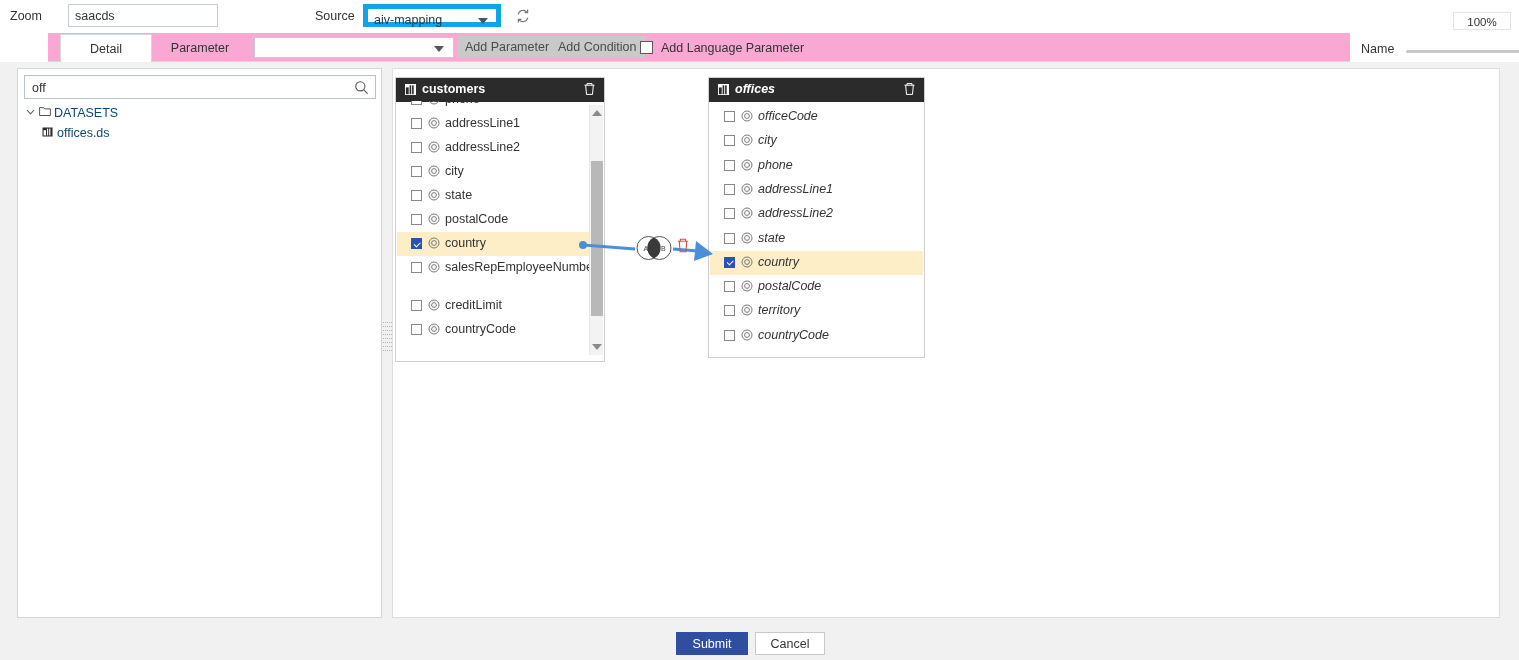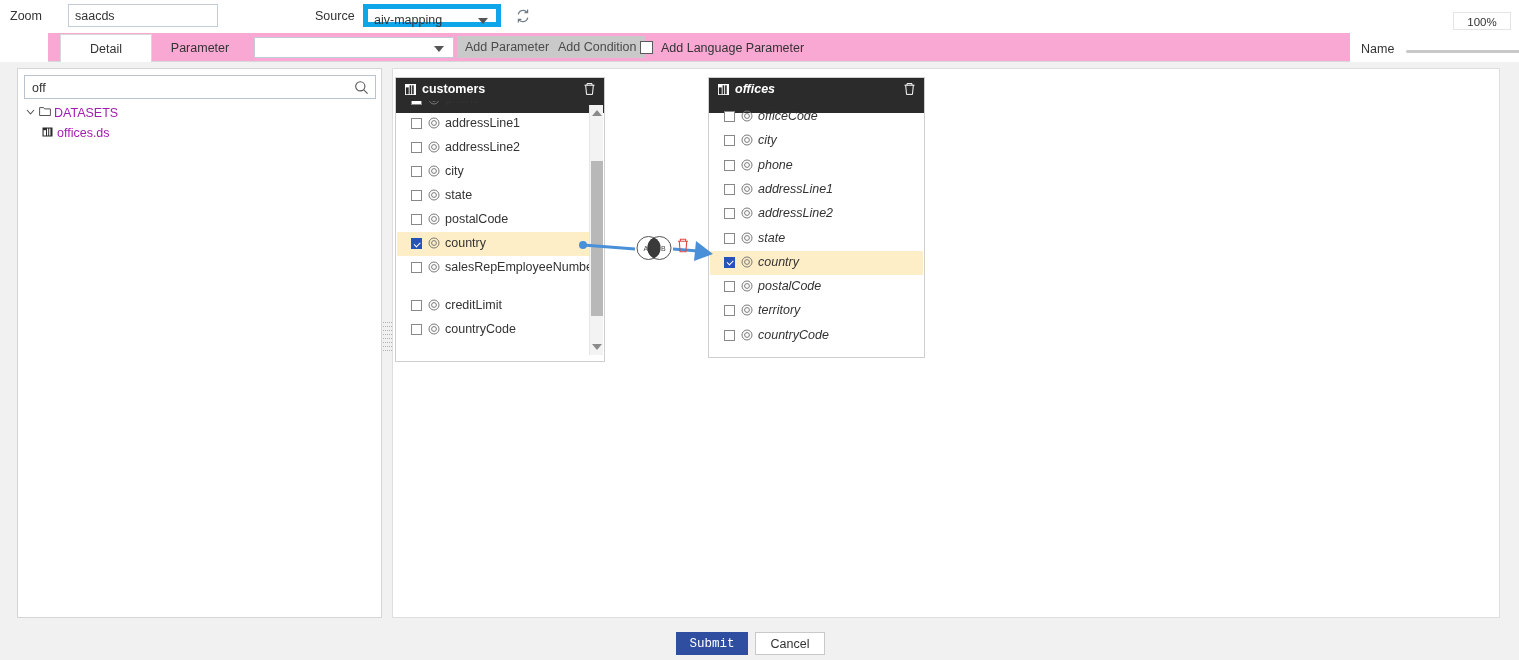--- a/index.html
+++ b/index.html
@@ -104,21 +104,21 @@
   .search-box {
     position: absolute; left: 6px; top: 6px; width: 352px; height: 24px;
     border: 1px solid #b9c2cd; background: #fff;
   }
   .search-box .val {
     position: absolute; left: 7px; top: 5px; font-size: 12.5px; color: #333;
   }
   .search-icon { position: absolute; right: 6px; top: 4px; width: 15px; height: 15px; }
 
   .tree-node {
-    position: absolute; font-size: 12.5px; color: #a21caf; white-space: nowrap;
+    position: absolute; font-size: 12.5px; color: #0c4a6e; white-space: nowrap;
   }
   .tree-root { left: 7px; top: 36px; }
   .tree-child { left: 24px; top: 56px; text-align: center; }
   .tw { display: inline-block; vertical-align: middle; }
 
   .splitter {
     position: absolute; left: 383px; top: 260px; width: 9px; height: 32px;
   }
   .splitter i {
     display: block; width: 9px; height: 2px; margin-bottom: 2px;
@@ -127,21 +127,21 @@
   }
 
   .canvas {
     position: absolute; left: 392px; top: 6px; width: 1108px; height: 550px;
     background: #ffffff; border: 1px solid #dedede;
   }
 
   
   .card { position: absolute; background: #ffffff; border: 1px solid #cfcfcf; }
   .card-head {
-    position: absolute; left: 0; top: 0; right: 0; height: 35px;
+    position: absolute; left: 0; top: 0; right: 0; height: 24px;
     background: #2b2b2b; color: #ffffff; padding-left: 37px;
   }
   .card-head .tbl-icon { position: absolute; left: 9px; top: 6px; width: 11px; height: 11px; }
   .card-head .ttl {
     position: absolute; left: 26px; top: 4px; font-size: 12.5px; font-weight: bold; color: #fff;
   }
   .card-head .trash { position: absolute; right: 8px; top: 4px; width: 13px; height: 14px; cursor: pointer; }
 
   .field-row {
     position: absolute; left: 0; height: 24px; width: 100%;
@@ -191,21 +191,21 @@
   .join-layer { position: absolute; left: 0; top: 0; width: 1108px; height: 550px; pointer-events: none; }
 
   
   .footer {
     position: absolute; left: 0; top: 622px; width: 1519px; height: 38px;
     background: #f1f1f1;
   }
   .btn-submit {
     position: absolute; left: 676px; top: 10px; width: 72px; height: 23px;
     background: #2f4ea0; color: #ffffff; border: none;
-    font-family: Liberation Mono, monospace; font-size: 12.5px; cursor: pointer;
+    font-family: Liberation Sans, sans-serif; font-size: 12.5px; cursor: pointer;
   }
   .btn-cancel {
     position: absolute; left: 755px; top: 10px; width: 70px; height: 23px;
     background: #ffffff; color: #333; border: 1px solid #c9c9c9;
     font-family: "Liberation Sans", sans-serif; font-size: 12.5px; cursor: pointer;
   }
 </style>
 </head>
 <body>
 

